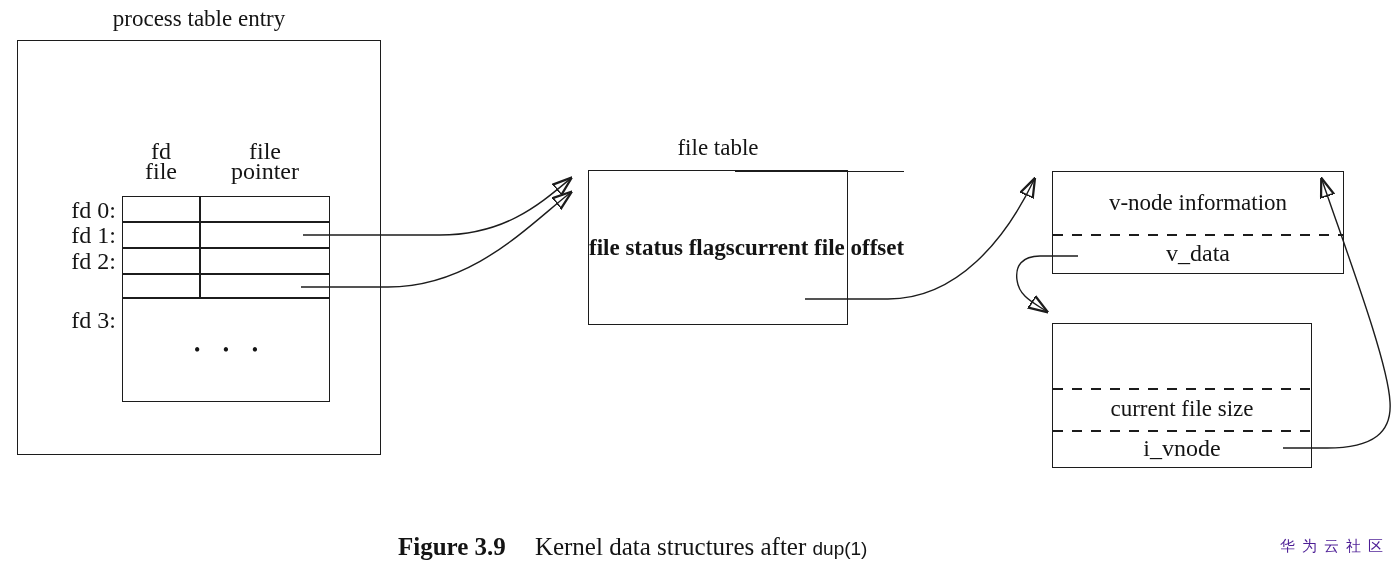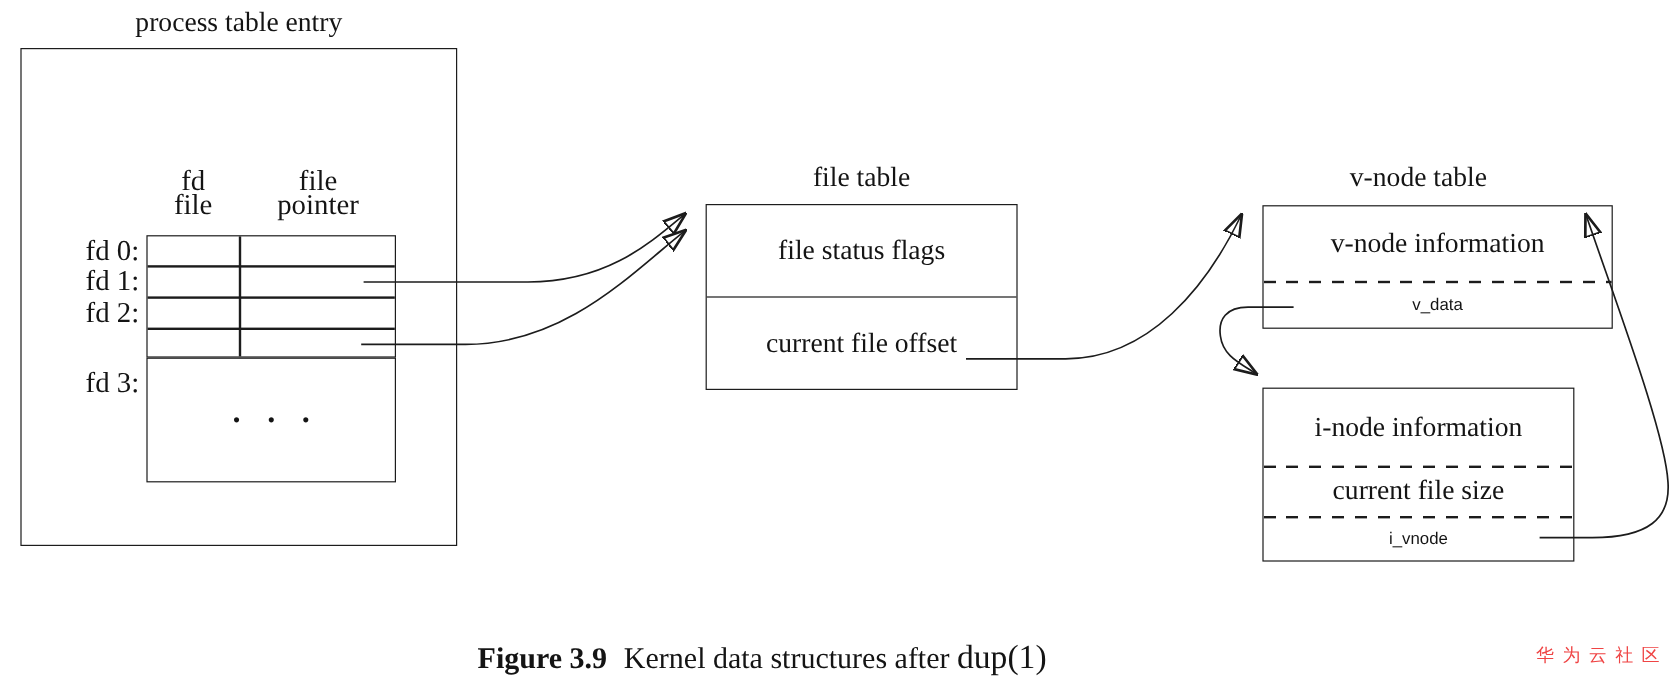--- a/index.html
+++ b/index.html
@@ -26,21 +26,21 @@
   }
   .cell-text {
     position: absolute;
     left: 0; right: 0;
     display: flex;
     align-items: center;
     justify-content: center;
     font-size: 23px;
     white-space: nowrap;
   }
-  .mono { font-family: Liberation Sans, sans-serif; font-size: 14px; }
+  .mono { font-family: Liberation Serif, serif; font-size: 24px; }
   .hline { position: absolute; background: #1c1c1c; height: 1.6px; }
   .vline { position: absolute; background: #1c1c1c; width: 1.6px; }
   .dashline {
     position: absolute;
     height: 1.6px;
     left: 0; right: 0;
     background: repeating-linear-gradient(90deg, #1c1c1c 0 10px, transparent 10px 19px);
   }
   .fd-label {
     position: absolute;
@@ -61,47 +61,47 @@
     position: absolute;
     inset: 0;
     display: flex;
     align-items: center;
     justify-content: center;
     font-size: 18px;
     letter-spacing: 9px;
     padding-left: 9px; 
     box-sizing: border-box;
   }
-  .ft-box { display: flex; flex-direction: column; }
+  .ft-box { display: flex; flex-direction: row; font-weight: bold; }
   .ft-row {
     flex: 1;
     display: flex;
     align-items: center;
     justify-content: center;
     font-size: 23px;
     white-space: nowrap;
   }
   .ft-row + .ft-row { border-top: 1.6px solid #1c1c1c; }
   .caption {
     position: absolute;
     left: 398px;
     top: 533px;
     font-size: 25px;
     white-space: nowrap;
   }
-  .caption .cap-label { font-weight: bold; margin-right: 14px; }
-  .caption .cap-code { font-family: Liberation Serif, serif; font-size: 28px; }
+  .caption .cap-label { font-weight: bold; margin-right: 29px; }
+  .caption .cap-code { font-family: Liberation Sans, sans-serif; font-size: 19px; }
   .watermark {
     position: absolute;
     right: 6px;
     top: 537px;
     font-family: "DejaVu Sans", sans-serif;
     font-size: 15px;
     letter-spacing: 7px;
-    color: #ef4444;
+    color: #4c1d95;
     white-space: nowrap;
   }
   svg.connectors { position: absolute; inset: 0; pointer-events: none; }
   svg.connectors path { fill: none; stroke: #1c1c1c; stroke-width: 1.4px; }
 </style>
 </head>
 <body>
 
 <div class="canvas">
 
@@ -134,30 +134,28 @@
     <div class="ellipsis-dots">• • •</div>
   </div>
 
   <div class="diagram-title" style="left:588px; top:135px; width:260px;">file table</div>
 
   <div class="box ft-box" style="left:588px; top:170px; width:260px; height:155px;">
     <div class="ft-row">file status flags</div>
     <div class="ft-row">current file offset</div>
   </div>
 
-  <div class="diagram-title" style="left:1052px; top:135px; width:260px;">v-node table</div>
 
   <div class="box" style="left:1052px; top:171px; width:292px; height:103px;">
     <div class="cell-text" style="top:0; height:62px;">v-node information</div>
     <div class="dashline" style="top:62px;"></div>
     <div class="cell-text mono" style="top:62px; height:38px;">v_data</div>
   </div>
 
   <div class="box" style="left:1052px; top:323px; width:260px; height:145px;">
-    <div class="cell-text" style="top:0; height:64px;">i-node information</div>
     <div class="dashline" style="top:64px;"></div>
     <div class="cell-text" style="top:64px; height:42px;">current file size</div>
     <div class="dashline" style="top:106px;"></div>
     <div class="cell-text mono" style="top:106px; height:36px;">i_vnode</div>
   </div>
 
   <svg class="connectors" width="1396" height="575" viewBox="0 0 1396 575">
     <defs>
       <marker id="arrowhead" viewBox="0 0 12 10" refX="10.5" refY="5" markerWidth="20" markerHeight="16" markerUnits="userSpaceOnUse" orient="auto">
         <path d="M0,0.8 L12,5 L0,9.2 Z" fill="#1c1c1c" stroke="none"></path>

